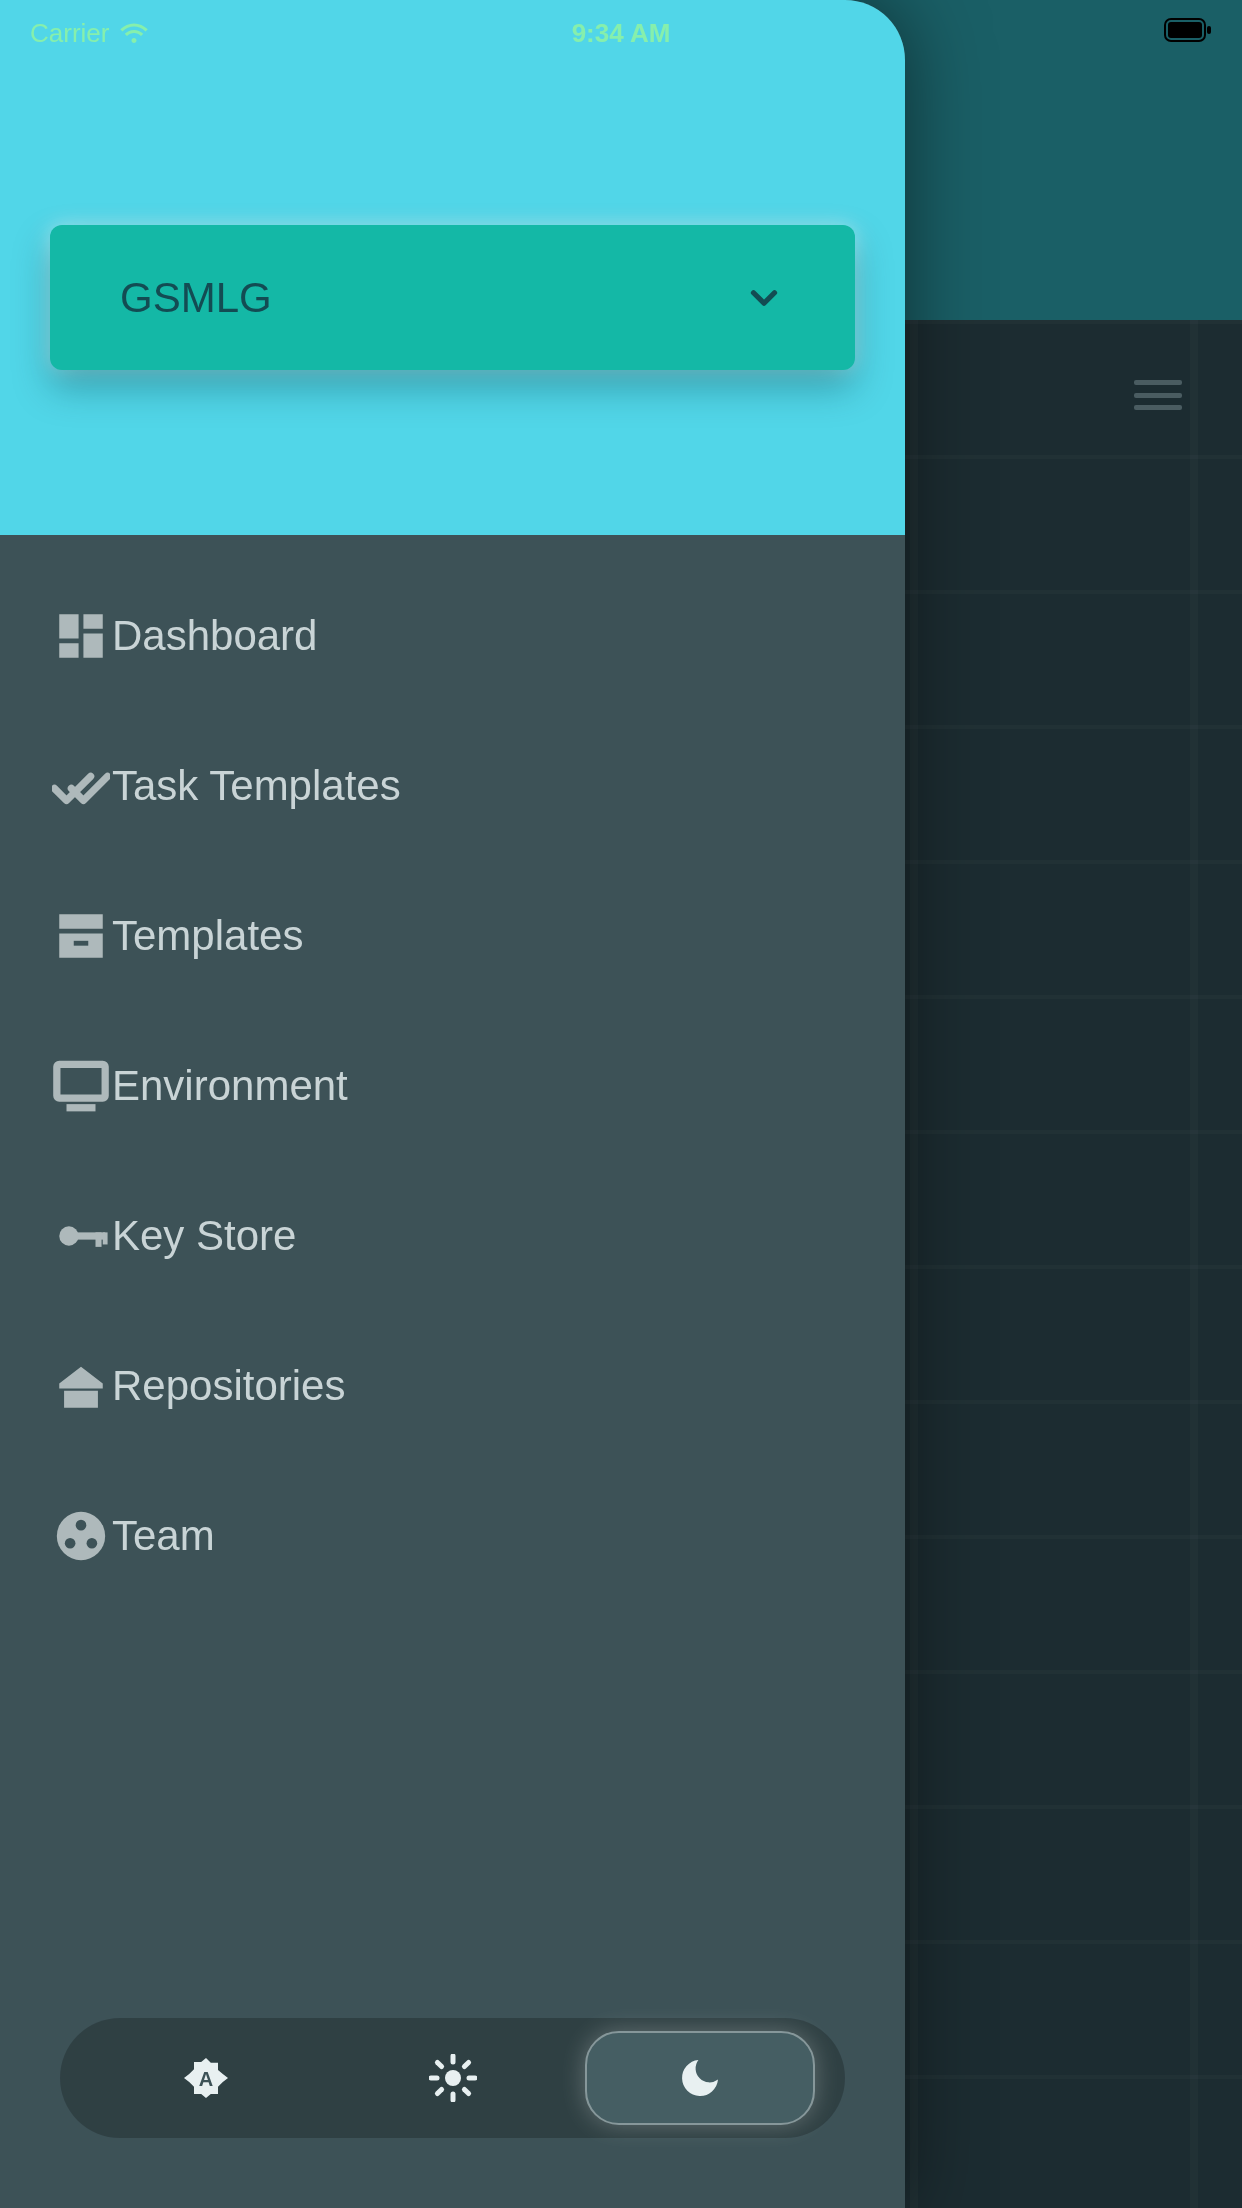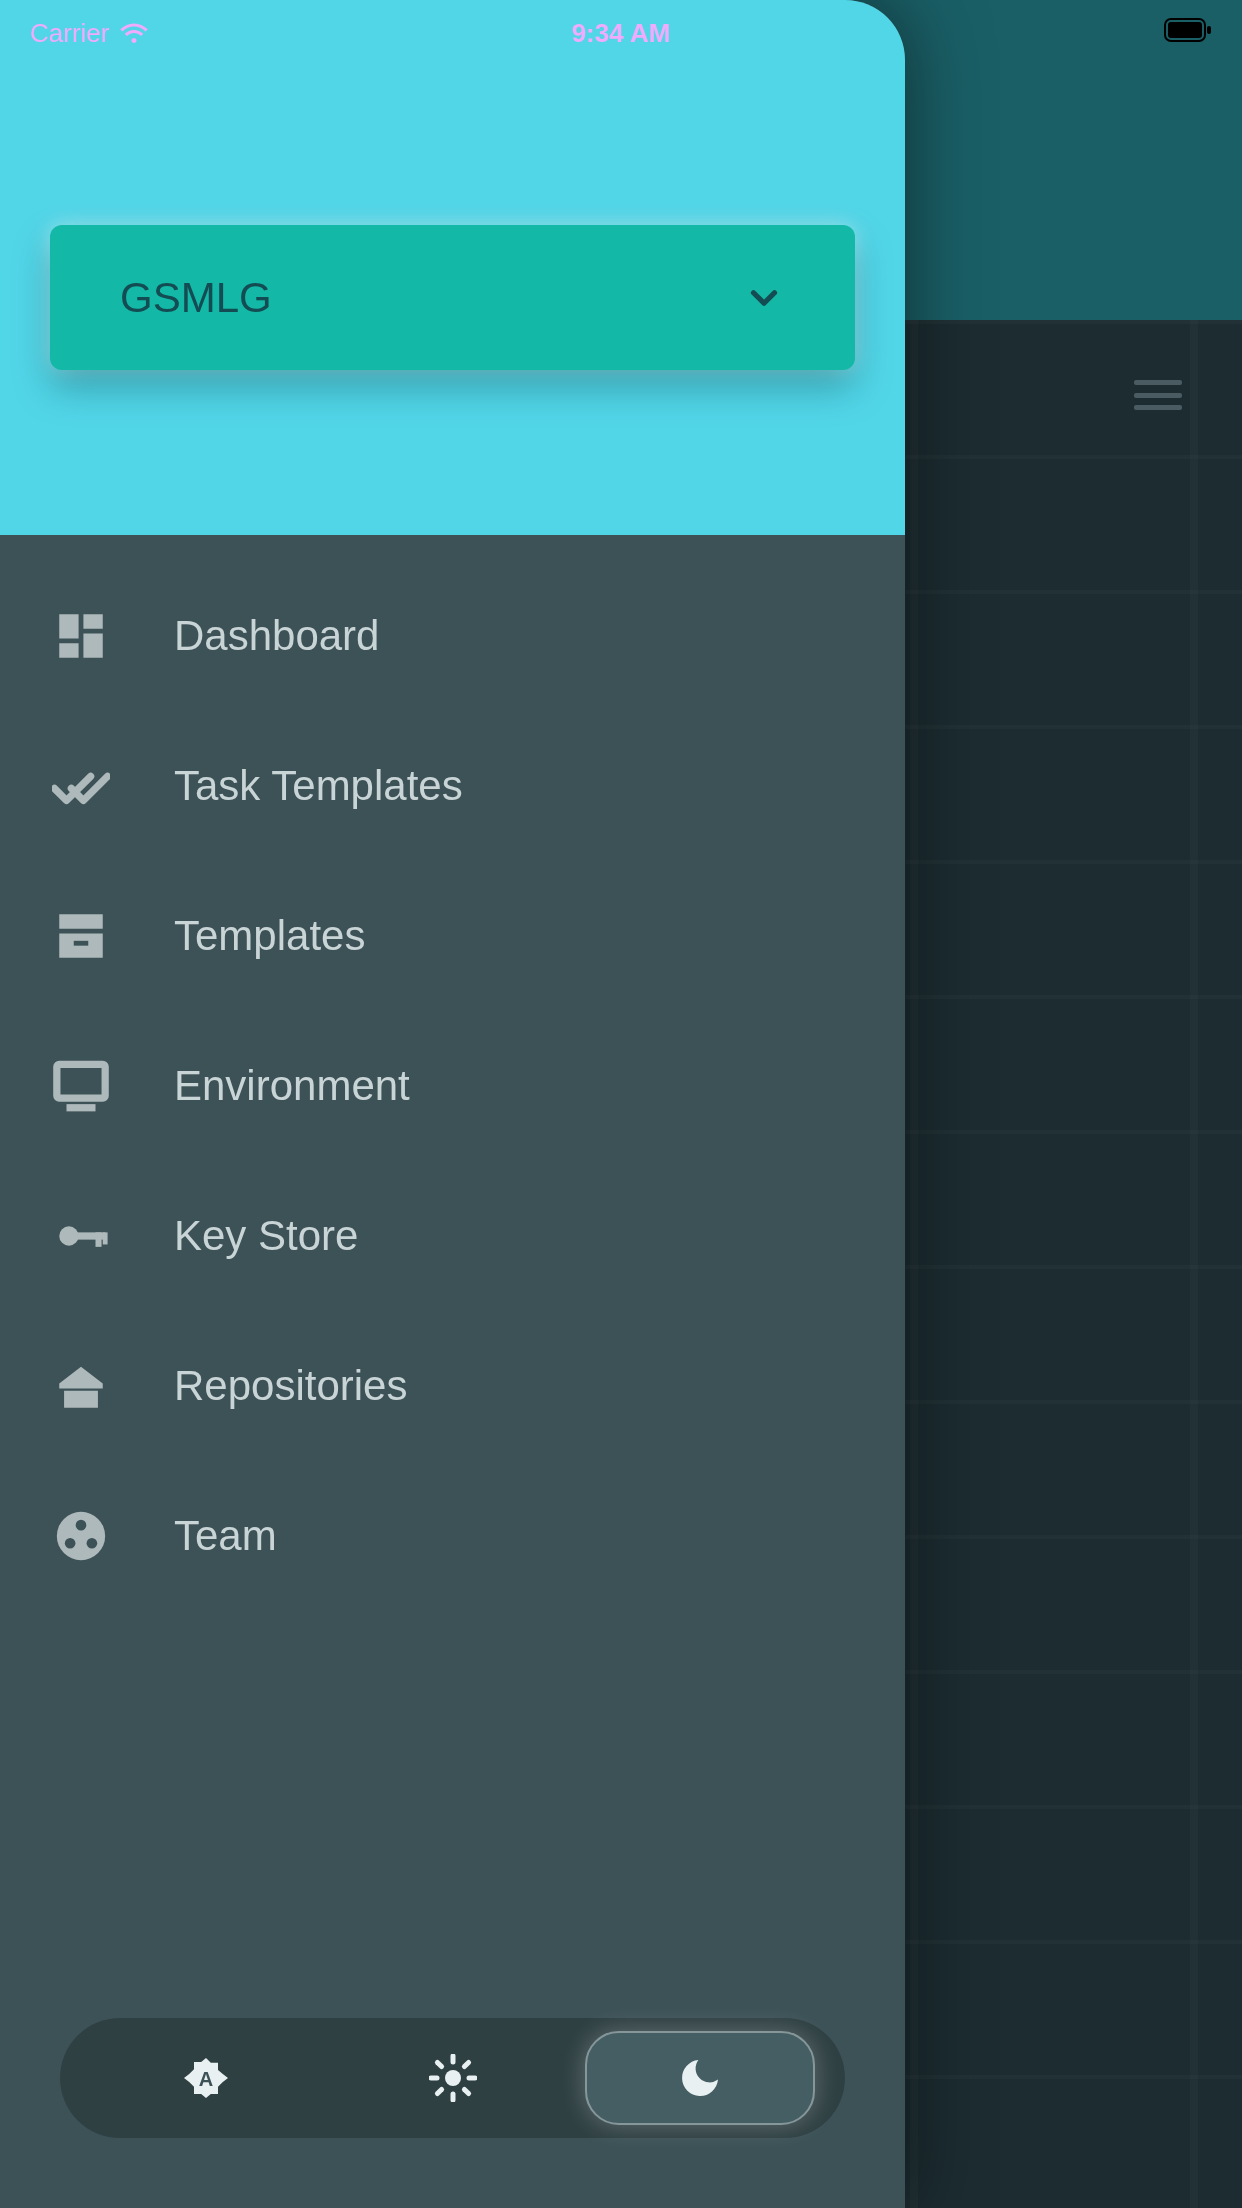--- a/index.html
+++ b/index.html
@@ -36,21 +36,21 @@
     display: flex; flex-direction: column; justify-content: space-between;
     opacity: 0.35;
   }
   .hamburger span { display: block; height: 5px; background: #9fb5ba; border-radius: 2px; }
 
   
   .status-bar {
     position: absolute; top: 0; left: 0; right: 0; height: 66px;
     display: flex; align-items: center; justify-content: space-between;
     padding: 0 30px;
-    font-size: 26px; font-weight: 500; color: #f0abfc;
+    font-size: 26px; font-weight: 500; color: #86efac;
     z-index: 100;
   }
   .status-left { display: flex; align-items: center; gap: 10px; }
   .status-left svg { width: 30px; height: 30px; }
   .status-center {
     position: absolute; left: 50%; transform: translateX(-50%);
     font-size: 26px; font-weight: 600;
   }
   .status-right svg { width: 48px; height: 24px; }
 
@@ -86,21 +86,21 @@
     font-size: 42px; font-weight: 500; color: #134c53;
   }
   .project-select svg { width: 42px; height: 42px; }
 
   .drawer-nav {
     flex: 1;
     padding: 70px 50px 0 50px;
     display: flex; flex-direction: column; gap: 88px;
   }
   .nav-item {
-    display: flex; align-items: center; gap: 62px;
+    display: flex; align-items: center; 
     color: #c9d4d6;
     cursor: pointer;
   }
   .nav-item .icon-slot {
     width: 62px; height: 62px;
     display: flex; align-items: center; justify-content: center;
     color: #aeb9bb;
   }
   .nav-item .icon-slot svg { width: 58px; height: 58px; }
   .nav-item .label {

